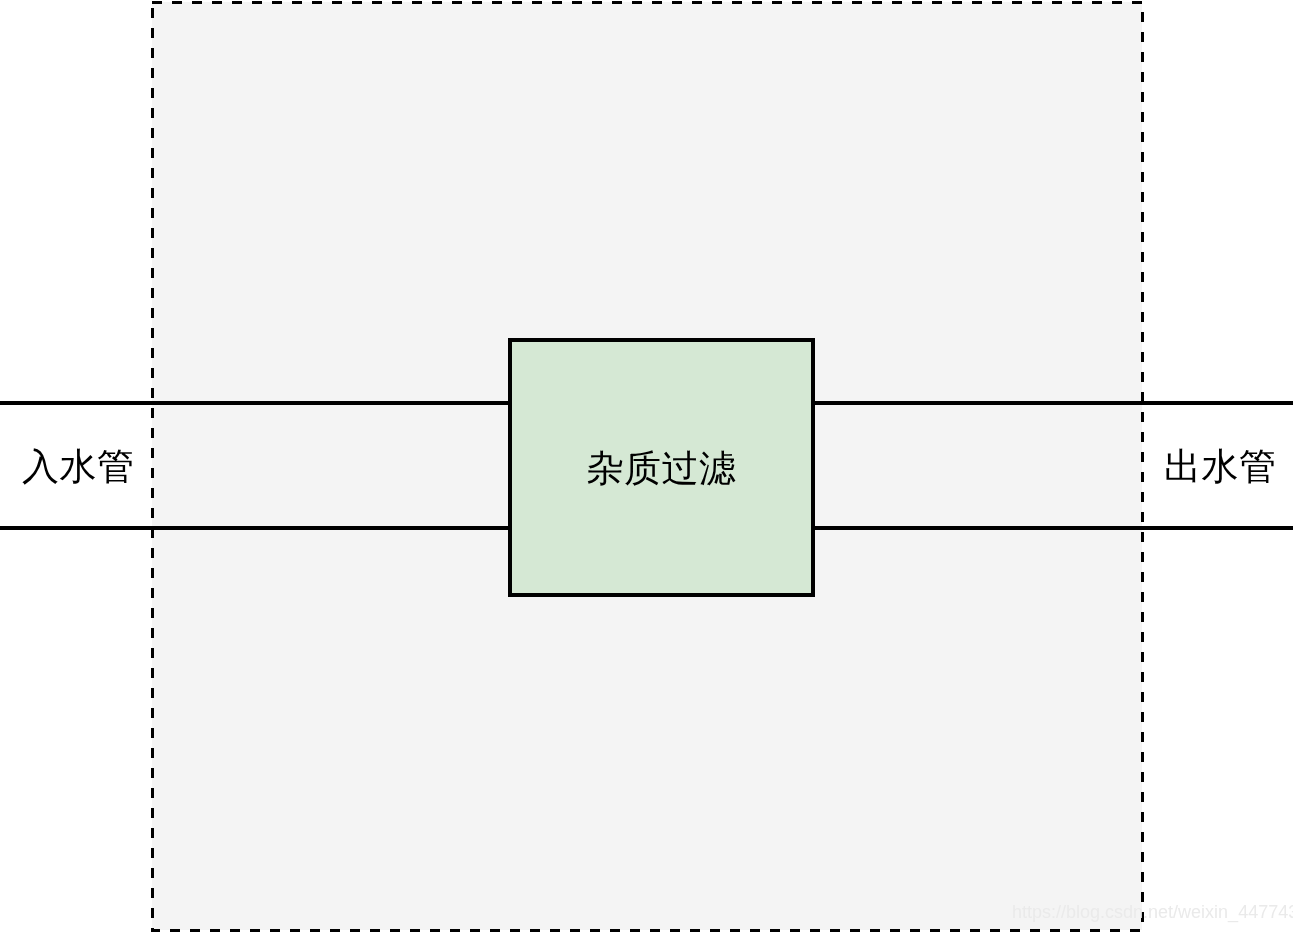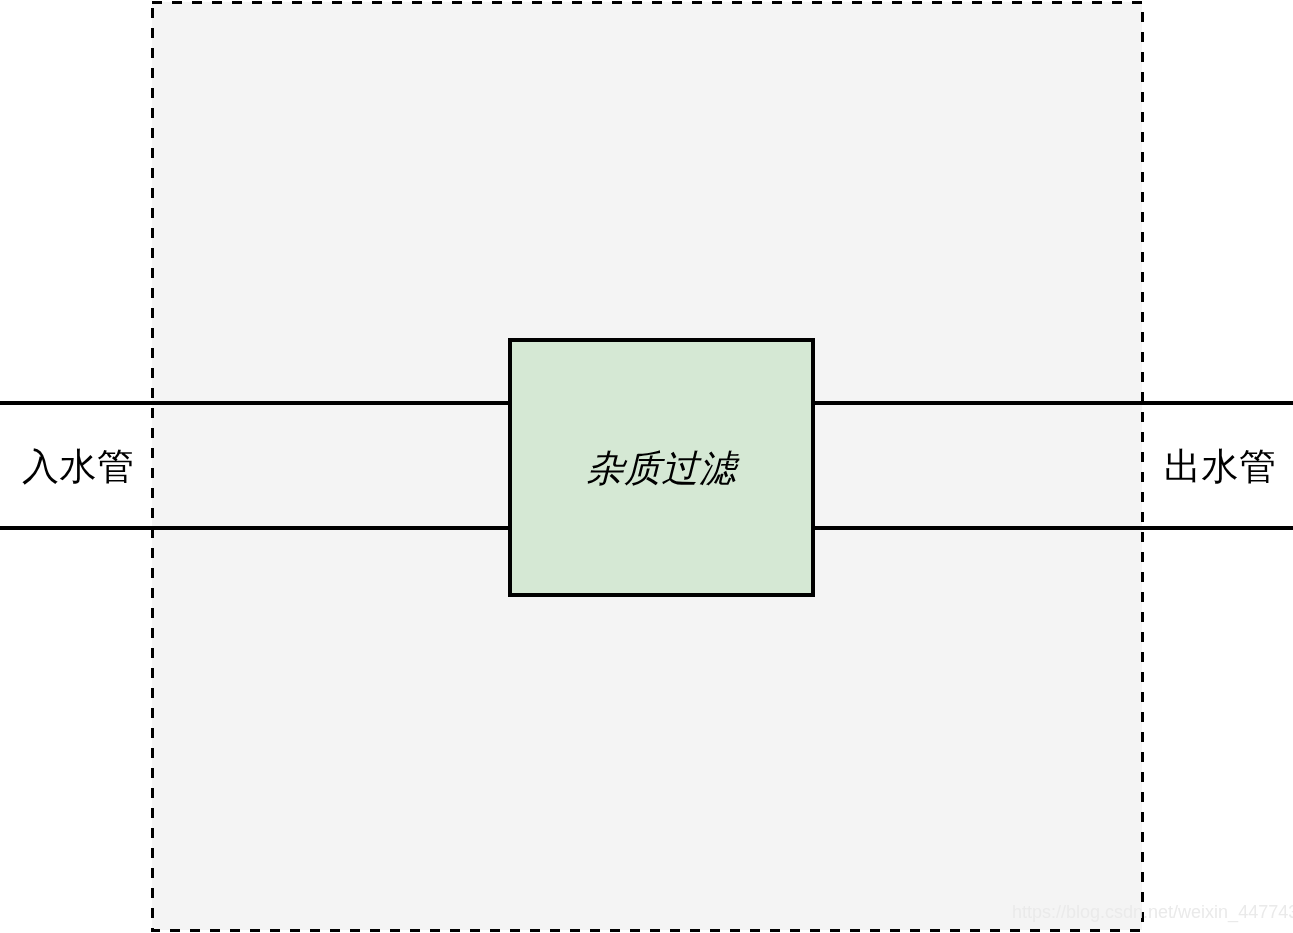--- a/index.html
+++ b/index.html
@@ -42,21 +42,20 @@
     position: absolute;
     left: 510px;
     top: 450px;
     width: 303px;
     text-align: center;
     font-size: 37px;
     line-height: 1;
     color: #000000;
     white-space: nowrap;
     letter-spacing: 0.5px;
-    font-style: italic;
   }
   #watermark {
     position: absolute;
     left: 1012px;
     top: 903px;
     font-size: 18px;
     line-height: 1;
     color: #eaeaea;
     white-space: nowrap;
     font-family: "Liberation Sans", sans-serif;

